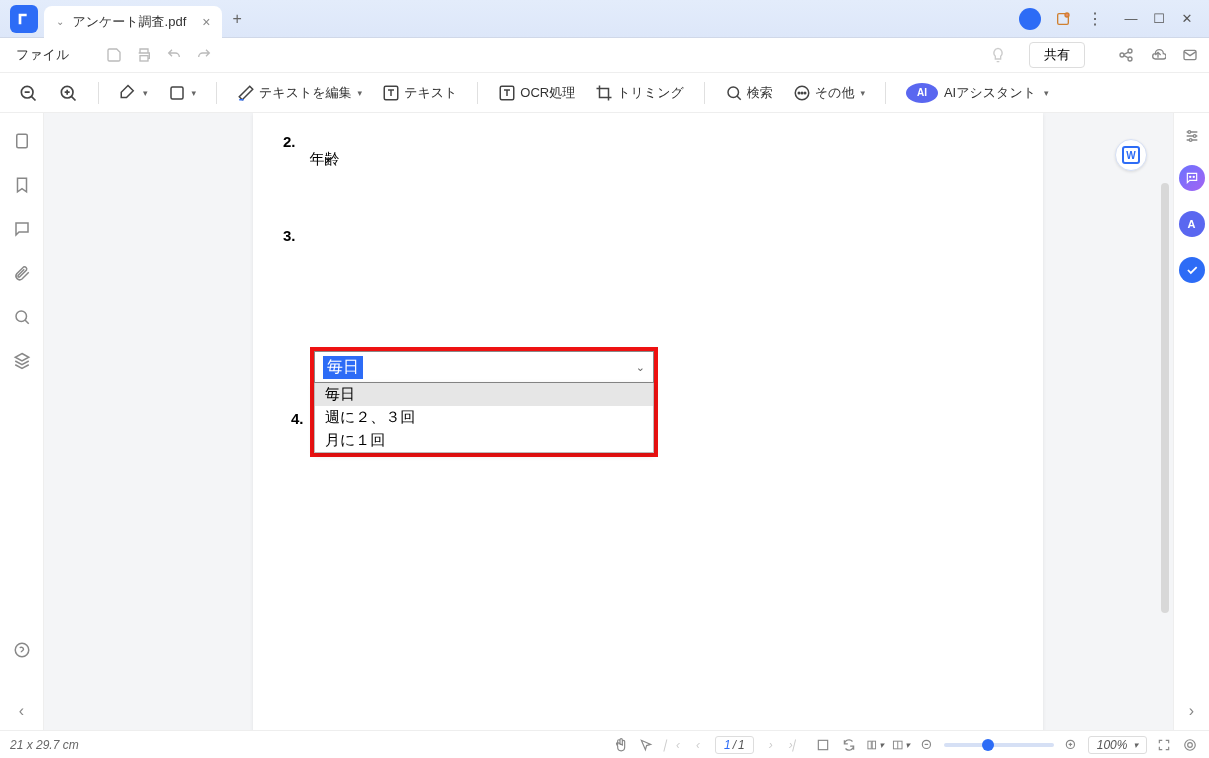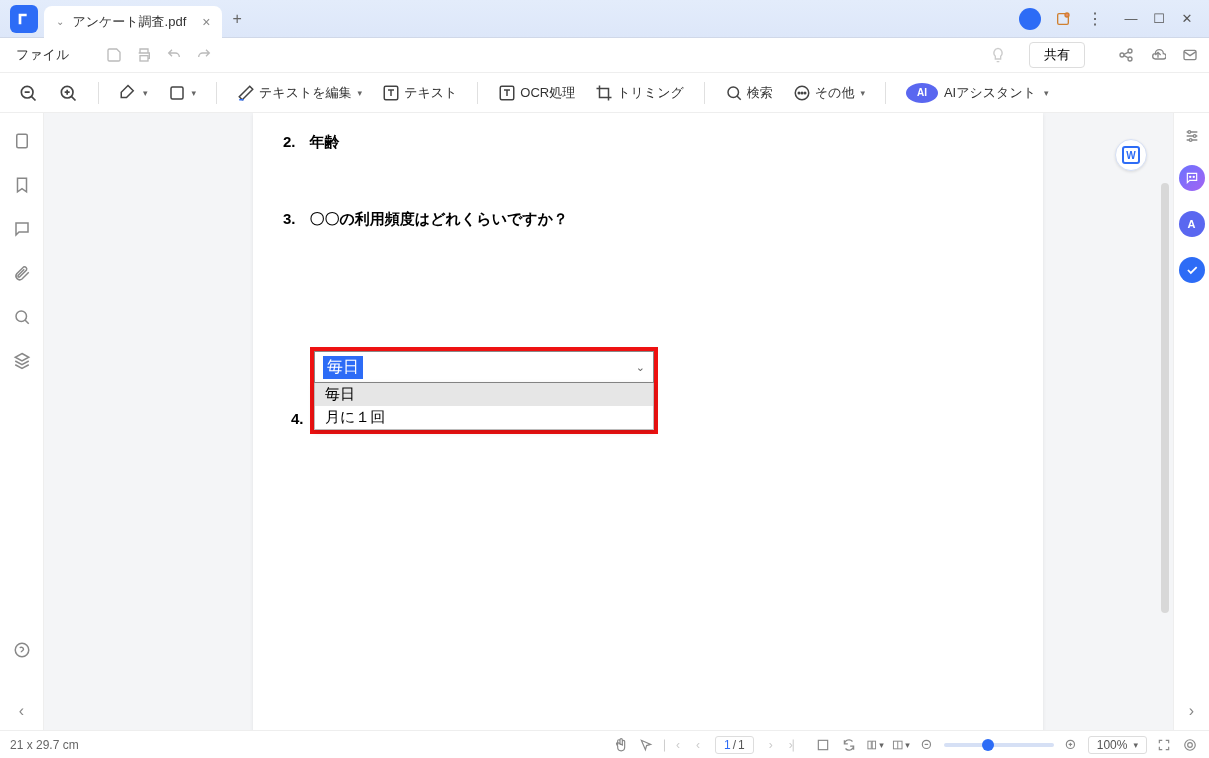--- a/index.html
+++ b/index.html
@@ -42,21 +42,21 @@
 .side-spacer { flex: 1; }
 .side-help { margin-bottom: 18px; }
 .side-nav { width: 20px; margin-bottom: 10px; color: #888; cursor: pointer; display: flex; justify-content: center; }
 
 .canvas-area { flex: 1; background: #f4f5f7; position: relative; overflow: hidden; }
 .page { position: absolute; left: 209px; top: 0; width: 790px; height: 720px; background: #fff; box-shadow: 0 1px 4px rgba(0,0,0,0.08); }
 .page-content { padding: 20px 30px; font-size: 15px; color: #000; }
 .q-row { display: flex; gap: 14px; margin-bottom: 30px; }
 .q-row.q3 { margin-top: 58px; margin-bottom: 14px; }
 .q-num { font-weight: 600; }
-.q-text { font-weight: 700; }
+.q-text { font-weight: 400; margin-top: 17px; }
 .dropdown-wrap { position: absolute; left: 266px; top: 234px; width: 348px; border: 4px solid #e11; }
 .dropdown-field { height: 32px; border: 1px solid #888; display: flex; align-items: center; justify-content: space-between; padding: 0 8px; background: #fff; cursor: pointer; }
 .dropdown-sel { background: #2d6cf6; color: #fff; padding: 1px 4px; }
 .dropdown-chev { font-size: 11px; color: #666; }
 .dropdown-list { background: #fff; border: 1px solid #bbb; border-top: none; box-shadow: 0 2px 6px rgba(0,0,0,0.15); }
 .dropdown-opt { padding: 2px 10px; font-size: 15px; cursor: pointer; }
 .dropdown-opt.hl { background: #e6e6e6; }
 .q4-num { position: absolute; left: 247px; top: 297px; font-weight: 600; font-size: 15px; }
 .float-badge { position: absolute; right: 26px; top: 26px; width: 32px; height: 32px; border-radius: 50%; background: #fff; border: 1px solid #d6e0f5; display: flex; align-items: center; justify-content: center; box-shadow: 0 1px 3px rgba(0,0,0,0.1); }
 .float-badge-inner { width: 18px; height: 18px; border: 2px solid #2d6cf6; border-radius: 3px; display: flex; align-items: center; justify-content: center; color: #2d6cf6; font-size: 10px; font-weight: bold; }
@@ -64,21 +64,21 @@
 
 .sidebar-right { width: 36px; background: #fff; border-left: 1px solid #eee; display: flex; flex-direction: column; align-items: center; padding-top: 14px; gap: 20px; }
 .right-ctrl { width: 18px; height: 18px; color: #888; cursor: pointer; display: flex; align-items: center; justify-content: center; }
 .right-panel { width: 26px; height: 26px; border-radius: 50%; display: flex; align-items: center; justify-content: center; cursor: pointer; }
 .rp1 { background: linear-gradient(135deg, #6b73ff, #a463f2); }
 .rp2 { background: #5a67f0; color: #fff; font-size: 11px; font-weight: bold; }
 .rp3 { background: #2d6cf6; }
 .rp3 svg { stroke: #fff; }
 .right-spacer { flex: 1; }
 
-.statusbar { height: 28px; background: #fff; border-top: 1px solid #eee; display: flex; align-items: center; padding: 0 10px; font-size: 12px; color: #555; gap: 8px; }
+.statusbar { height: 28px; background: #fff; border-top: 1px solid #eee; display: flex; align-items: center; padding: 0 10px; font-size: 12px; color: #555; gap: 8px; font-style: italic; }
 .status-left { font-size: 12px; color: #666; }
 .status-spacer { flex: 1; }
 .status-icon { width: 18px; height: 18px; display: flex; align-items: center; justify-content: center; color: #888; cursor: pointer; }
 .page-input { display: flex; align-items: center; border: 1px solid #ddd; border-radius: 3px; padding: 1px 8px; gap: 2px; }
 .page-cur { color: #2d6cf6; }
 .zoom-slider { width: 110px; height: 4px; background: #d6e0f5; border-radius: 2px; position: relative; }
 .zoom-thumb { position: absolute; left: 38px; top: -4px; width: 12px; height: 12px; border-radius: 50%; background: #2d6cf6; }
 .zoom-val { border: 1px solid #ddd; border-radius: 3px; padding: 1px 8px; display: flex; align-items: center; gap: 4px; }
 </style>
 </head>
@@ -296,32 +296,32 @@
 
   <div class="canvas-area">
     <div class="page">
       <div class="page-content">
         <div class="q-row">
           <span class="q-num">2.</span>
           <span class="q-text">年齢</span>
         </div>
         <div class="q-row q3">
           <span class="q-num">3.</span>
-          <span class="q-text">〇〇の利用頻度はどれくらいですか？</span>
         </div>
       </div>
     </div>
     <div class="q4-num">4.</div>
     <div class="dropdown-wrap">
       <div class="dropdown-field">
         <span class="dropdown-sel">毎日</span>
         <span class="dropdown-chev">⌄</span>
       </div>
       <div class="dropdown-list">
         <div class="dropdown-opt hl">毎日</div>
+        <div class="dropdown-opt">週に２、３回</div>
         <div class="dropdown-opt">月に１回</div>
       </div>
     </div>
     <div class="float-badge">
       <div class="float-badge-inner">W</div>
     </div>
     <div class="scroll-bar"></div>
   </div>
 
   <div class="sidebar-right">

